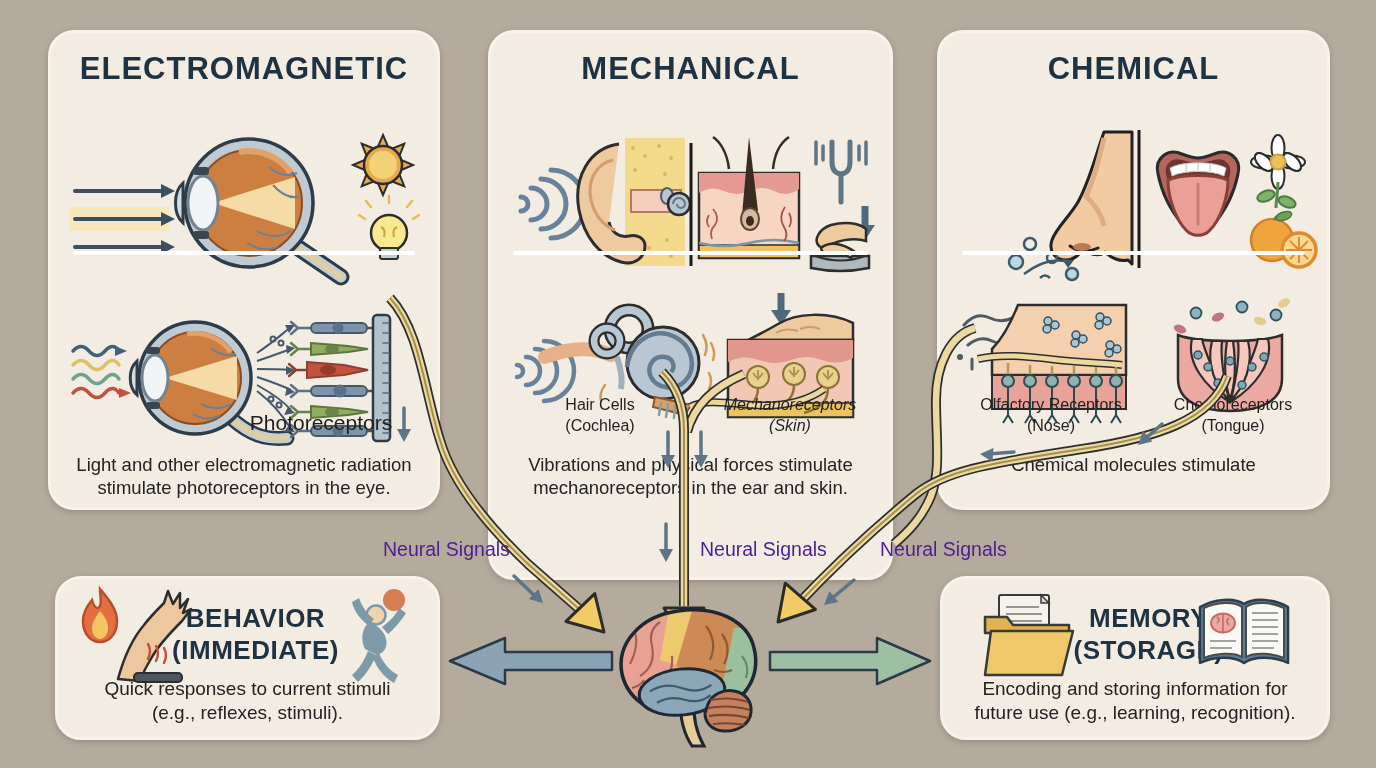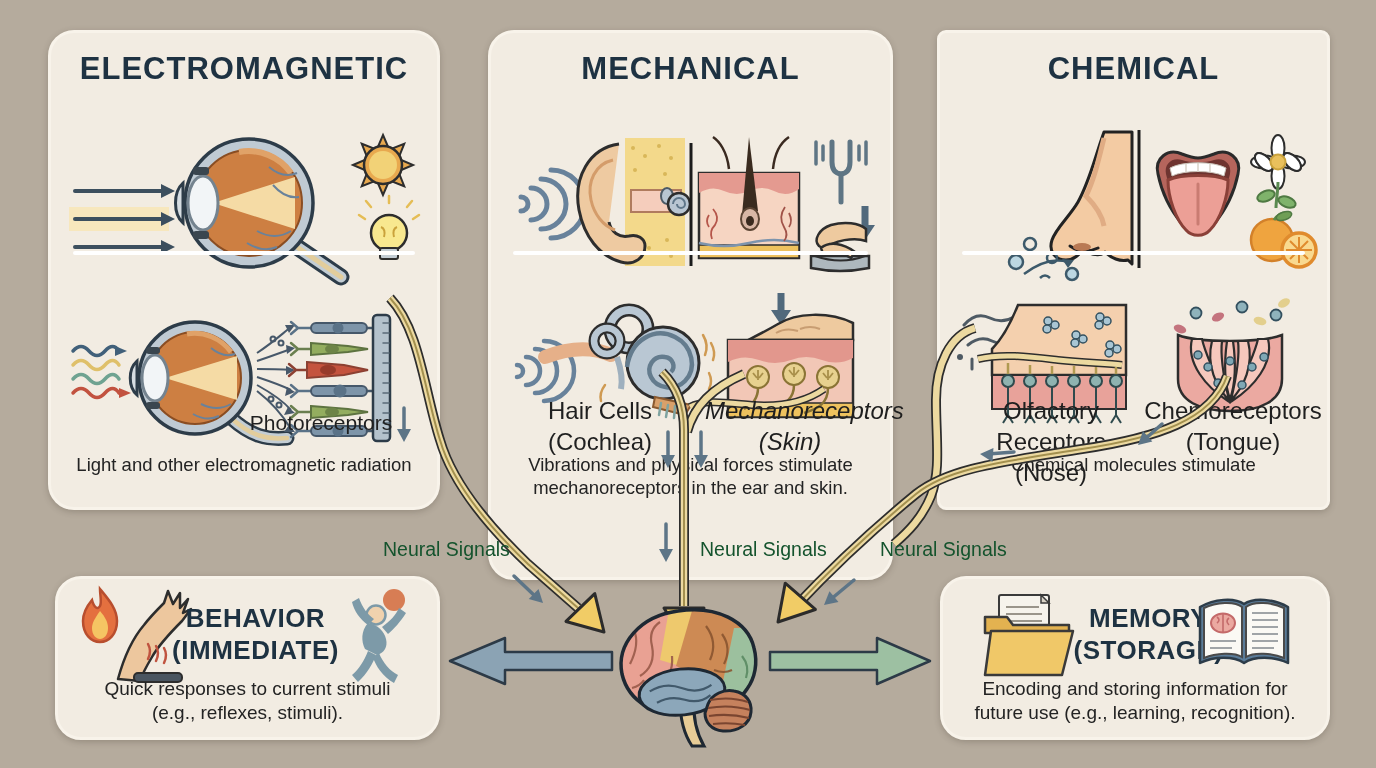--- a/index.html
+++ b/index.html
@@ -16,27 +16,27 @@
   .card-title{
     position:absolute;top:18px;left:0;right:0;text-align:center;
     font-size:31px;font-weight:bold;color:#1e3242;letter-spacing:1px;margin:0;
   }
   .divider{position:absolute;left:22px;right:22px;top:218px;height:4px;background:#ffffff;border-radius:2px;}
   .caption{
     position:absolute;left:10px;right:10px;top:420px;text-align:center;
     font-size:18.5px;line-height:1.27;color:#232323;margin:0;
   }
   .receptor-label{
-    position:absolute;top:362px;text-align:center;font-size:24px;line-height:1.3;color:#1f1f1f;
+    position:absolute;top:362px;text-align:center;font-size:16px;line-height:1.3;color:#1f1f1f;
   }
   .em-receptor-label{
     position:absolute;top:378px;left:185px;width:170px;text-align:center;
     font-size:21px;color:#1f1f1f;
   }
-  .neural-label{position:absolute;font-size:19.5px;color:#14532d;z-index:4;}
+  .neural-label{position:absolute;font-size:19.5px;color:#4c1d95;z-index:4;}
   .out-title{
     position:absolute;top:24px;text-align:center;font-size:26px;font-weight:bold;
     color:#1e3242;line-height:1.22;letter-spacing:.5px;margin:0;
   }
   .out-caption{
     position:absolute;left:10px;right:10px;top:98px;text-align:center;
     font-size:19px;line-height:1.25;color:#232323;margin:0;
   }
   .ill{position:absolute;}
   svg{display:block;overflow:visible;}
@@ -226,20 +226,21 @@
           <line x1="322" y1="118" x2="328" y2="118"></line>
             <line x1="322" y1="128" x2="328" y2="128"></line>
             <line x1="322" y1="138" x2="328" y2="138"></line>
         </g>
       </g>
     </svg>
 
     <div class="em-receptor-label">Photoreceptors</div>
     <p class="caption">
       <span>Light and other electromagnetic radiation</span><br>
+      <span>stimulate photoreceptors in the eye.</span>
     </p>
   </section>
 
   <section class="card" style="left:488px;top:30px;width:405px;height:550px;">
     <h2 class="card-title">MECHANICAL</h2>
 
     <svg class="ill" style="left:12px;top:75px;" width="381" height="168" viewBox="0 0 381 168">
       <g transform="translate(16,96)" fill="none" stroke="#68829b" stroke-width="5" stroke-linecap="round">
         <path d="M 2 -7 a 7 7 0 0 1 0 14"></path>
           <path d="M 12 -16 a 16 16 0 0 1 0 32"></path>
@@ -379,21 +380,21 @@
     <div class="receptor-label" style="left:214px;width:170px;font-style:italic;">
       <span>Mechanoreceptors</span><br>
       <span>(Skin)</span>
     </div>
     <p class="caption">
       <span>Vibrations and physical forces stimulate</span><br>
       <span>mechanoreceptors in the ear and skin.</span>
     </p>
   </section>
 
-  <section class="card" style="left:937px;top:30px;width:393px;height:480px;border-radius:9px;">
+  <section class="card" style="left:937px;top:30px;width:393px;height:480px;">
     <h2 class="card-title">CHEMICAL</h2>
 
     <svg class="ill" style="left:16px;top:85px;" width="370" height="160" viewBox="0 0 370 160">
 
       <g transform="translate(92,14)">
         <path d="M 56 0 C 46 28 42 48 30 70 C 22 84 8 96 4 108 C 0 120 8 128 18 128 C 26 128 32 122 34 118 C 42 122 52 125 57 120 C 63 126 72 130 80 128 L 84 132 L 84 0 Z" fill="#f3cba3" stroke="#222" stroke-width="3" stroke-linejoin="round"></path>
         <path d="M 56 6 C 50 30 46 48 38 64 C 46 72 54 82 56 94" fill="none" stroke="#e0ac84" stroke-width="5"></path>
         <path d="M 22 114 q 13 9 28 2" fill="none" stroke="#222" stroke-width="3" stroke-linecap="round"></path>
         <ellipse cx="34" cy="115" rx="9" ry="4" fill="#b97a54"></ellipse>
         <g>

